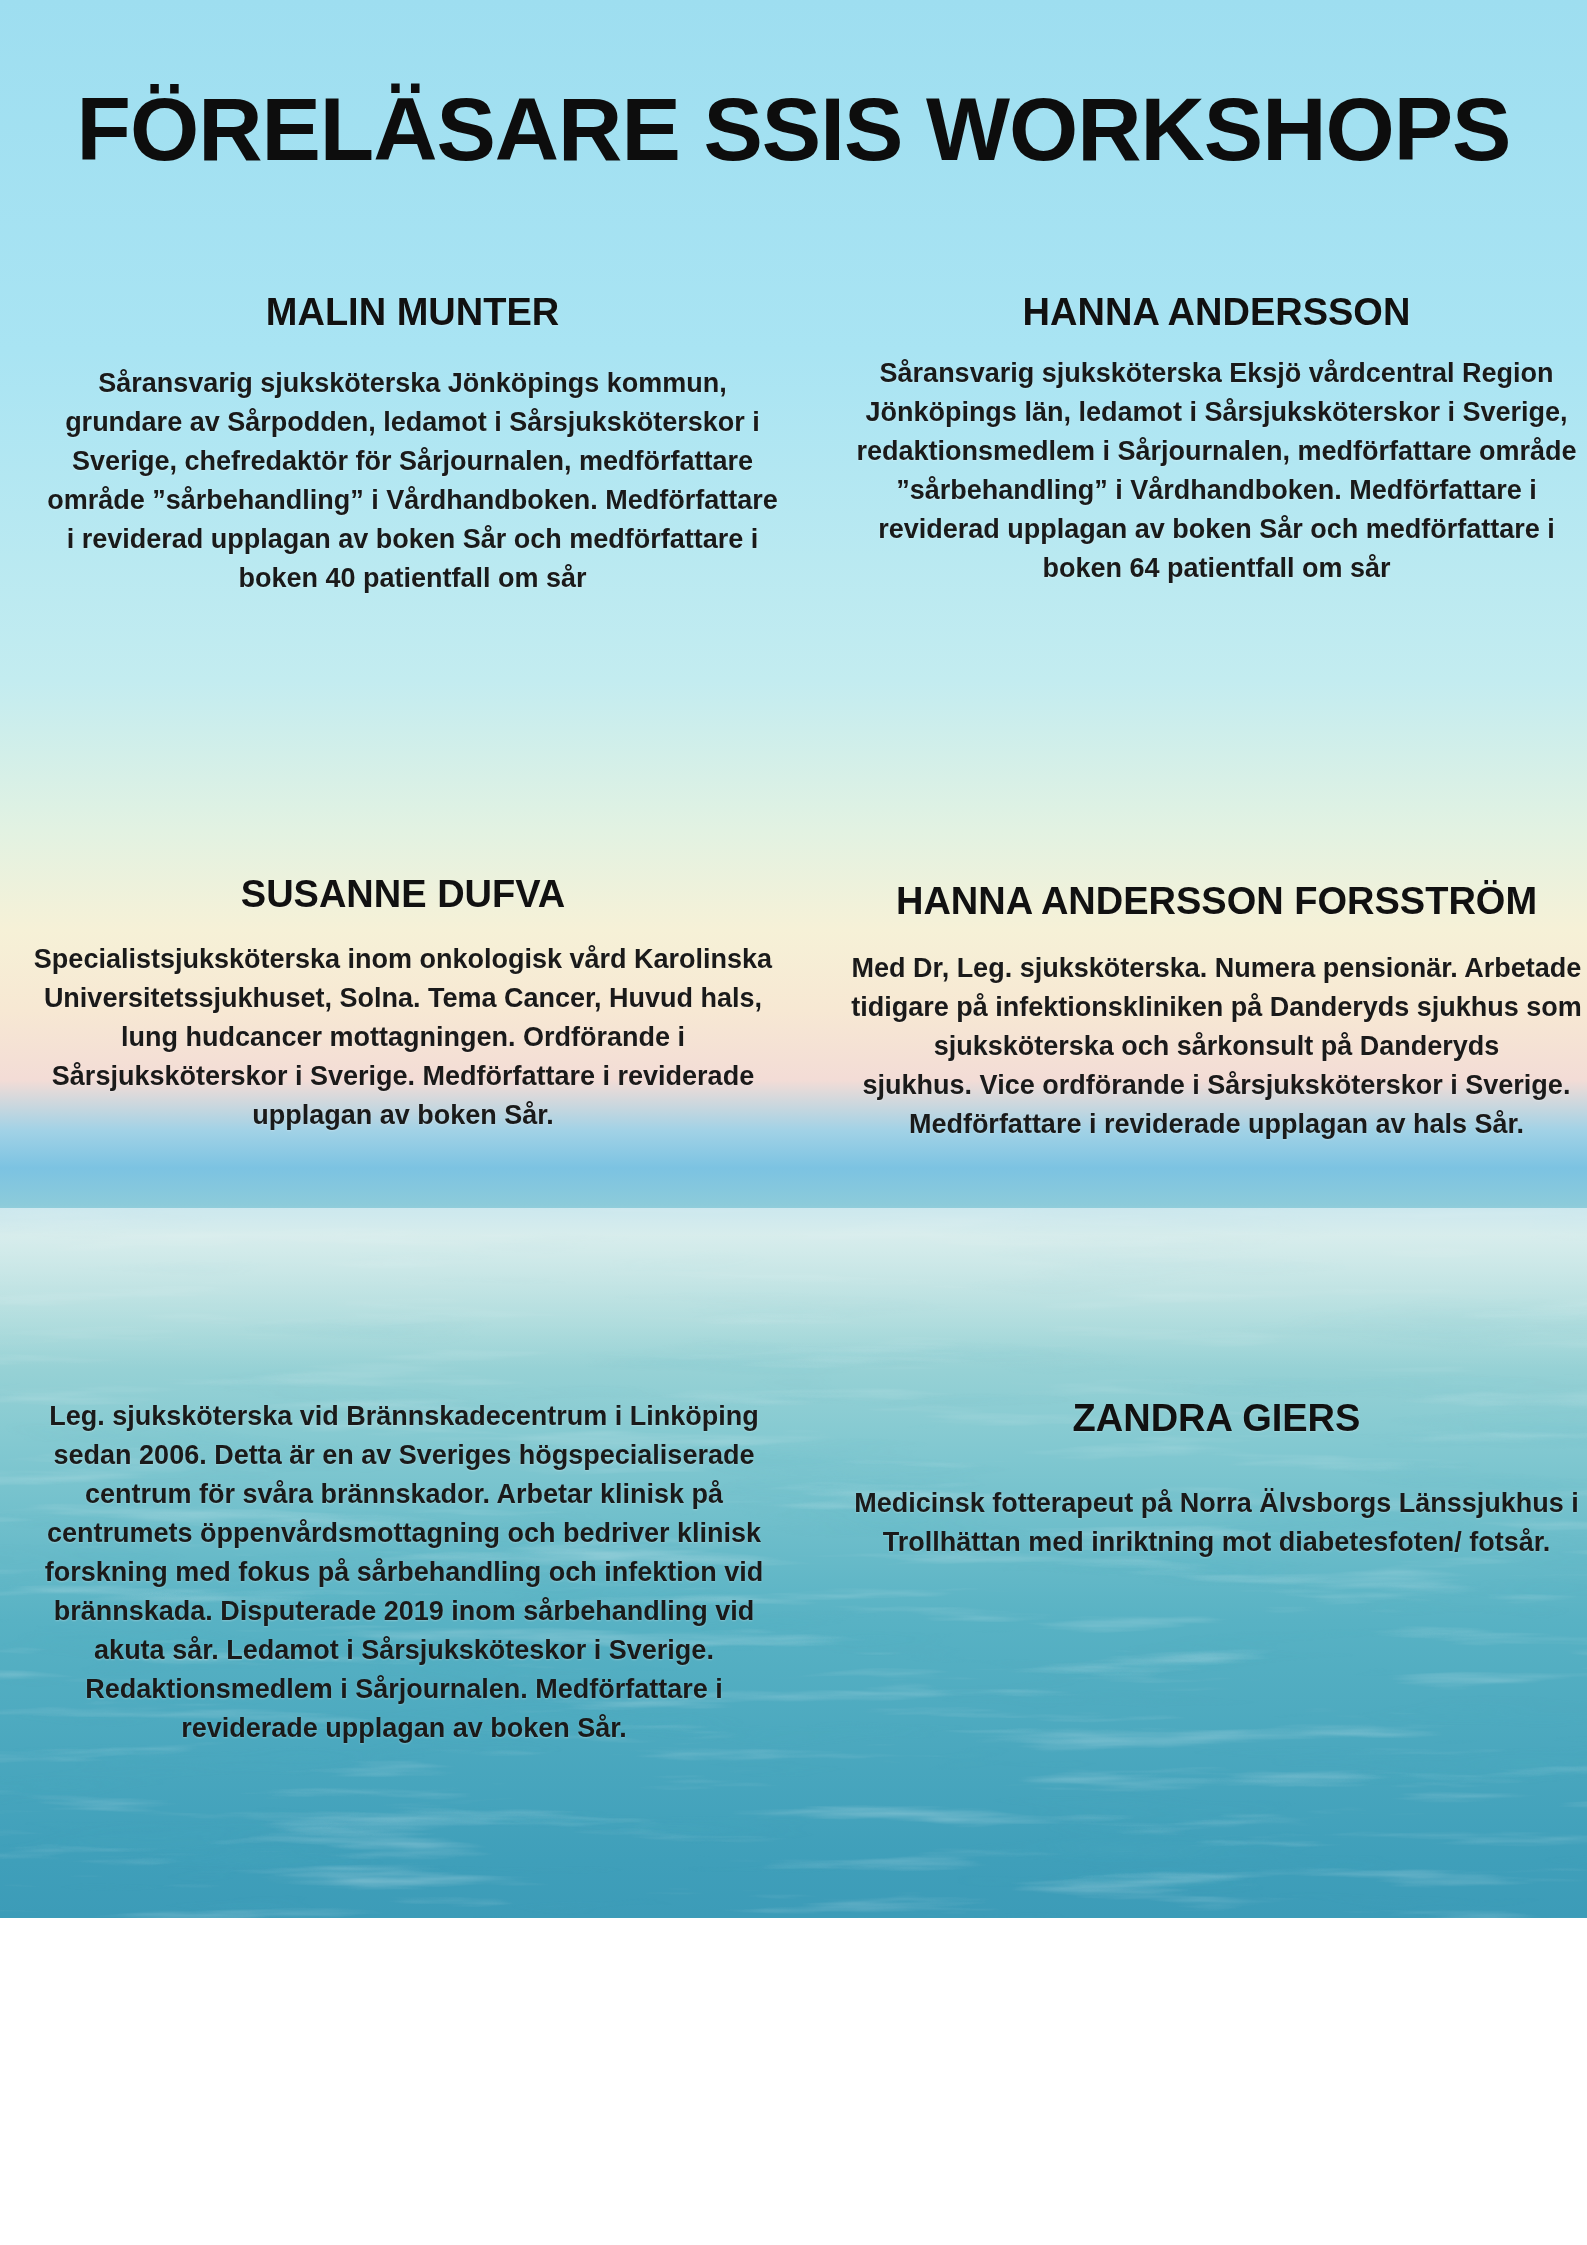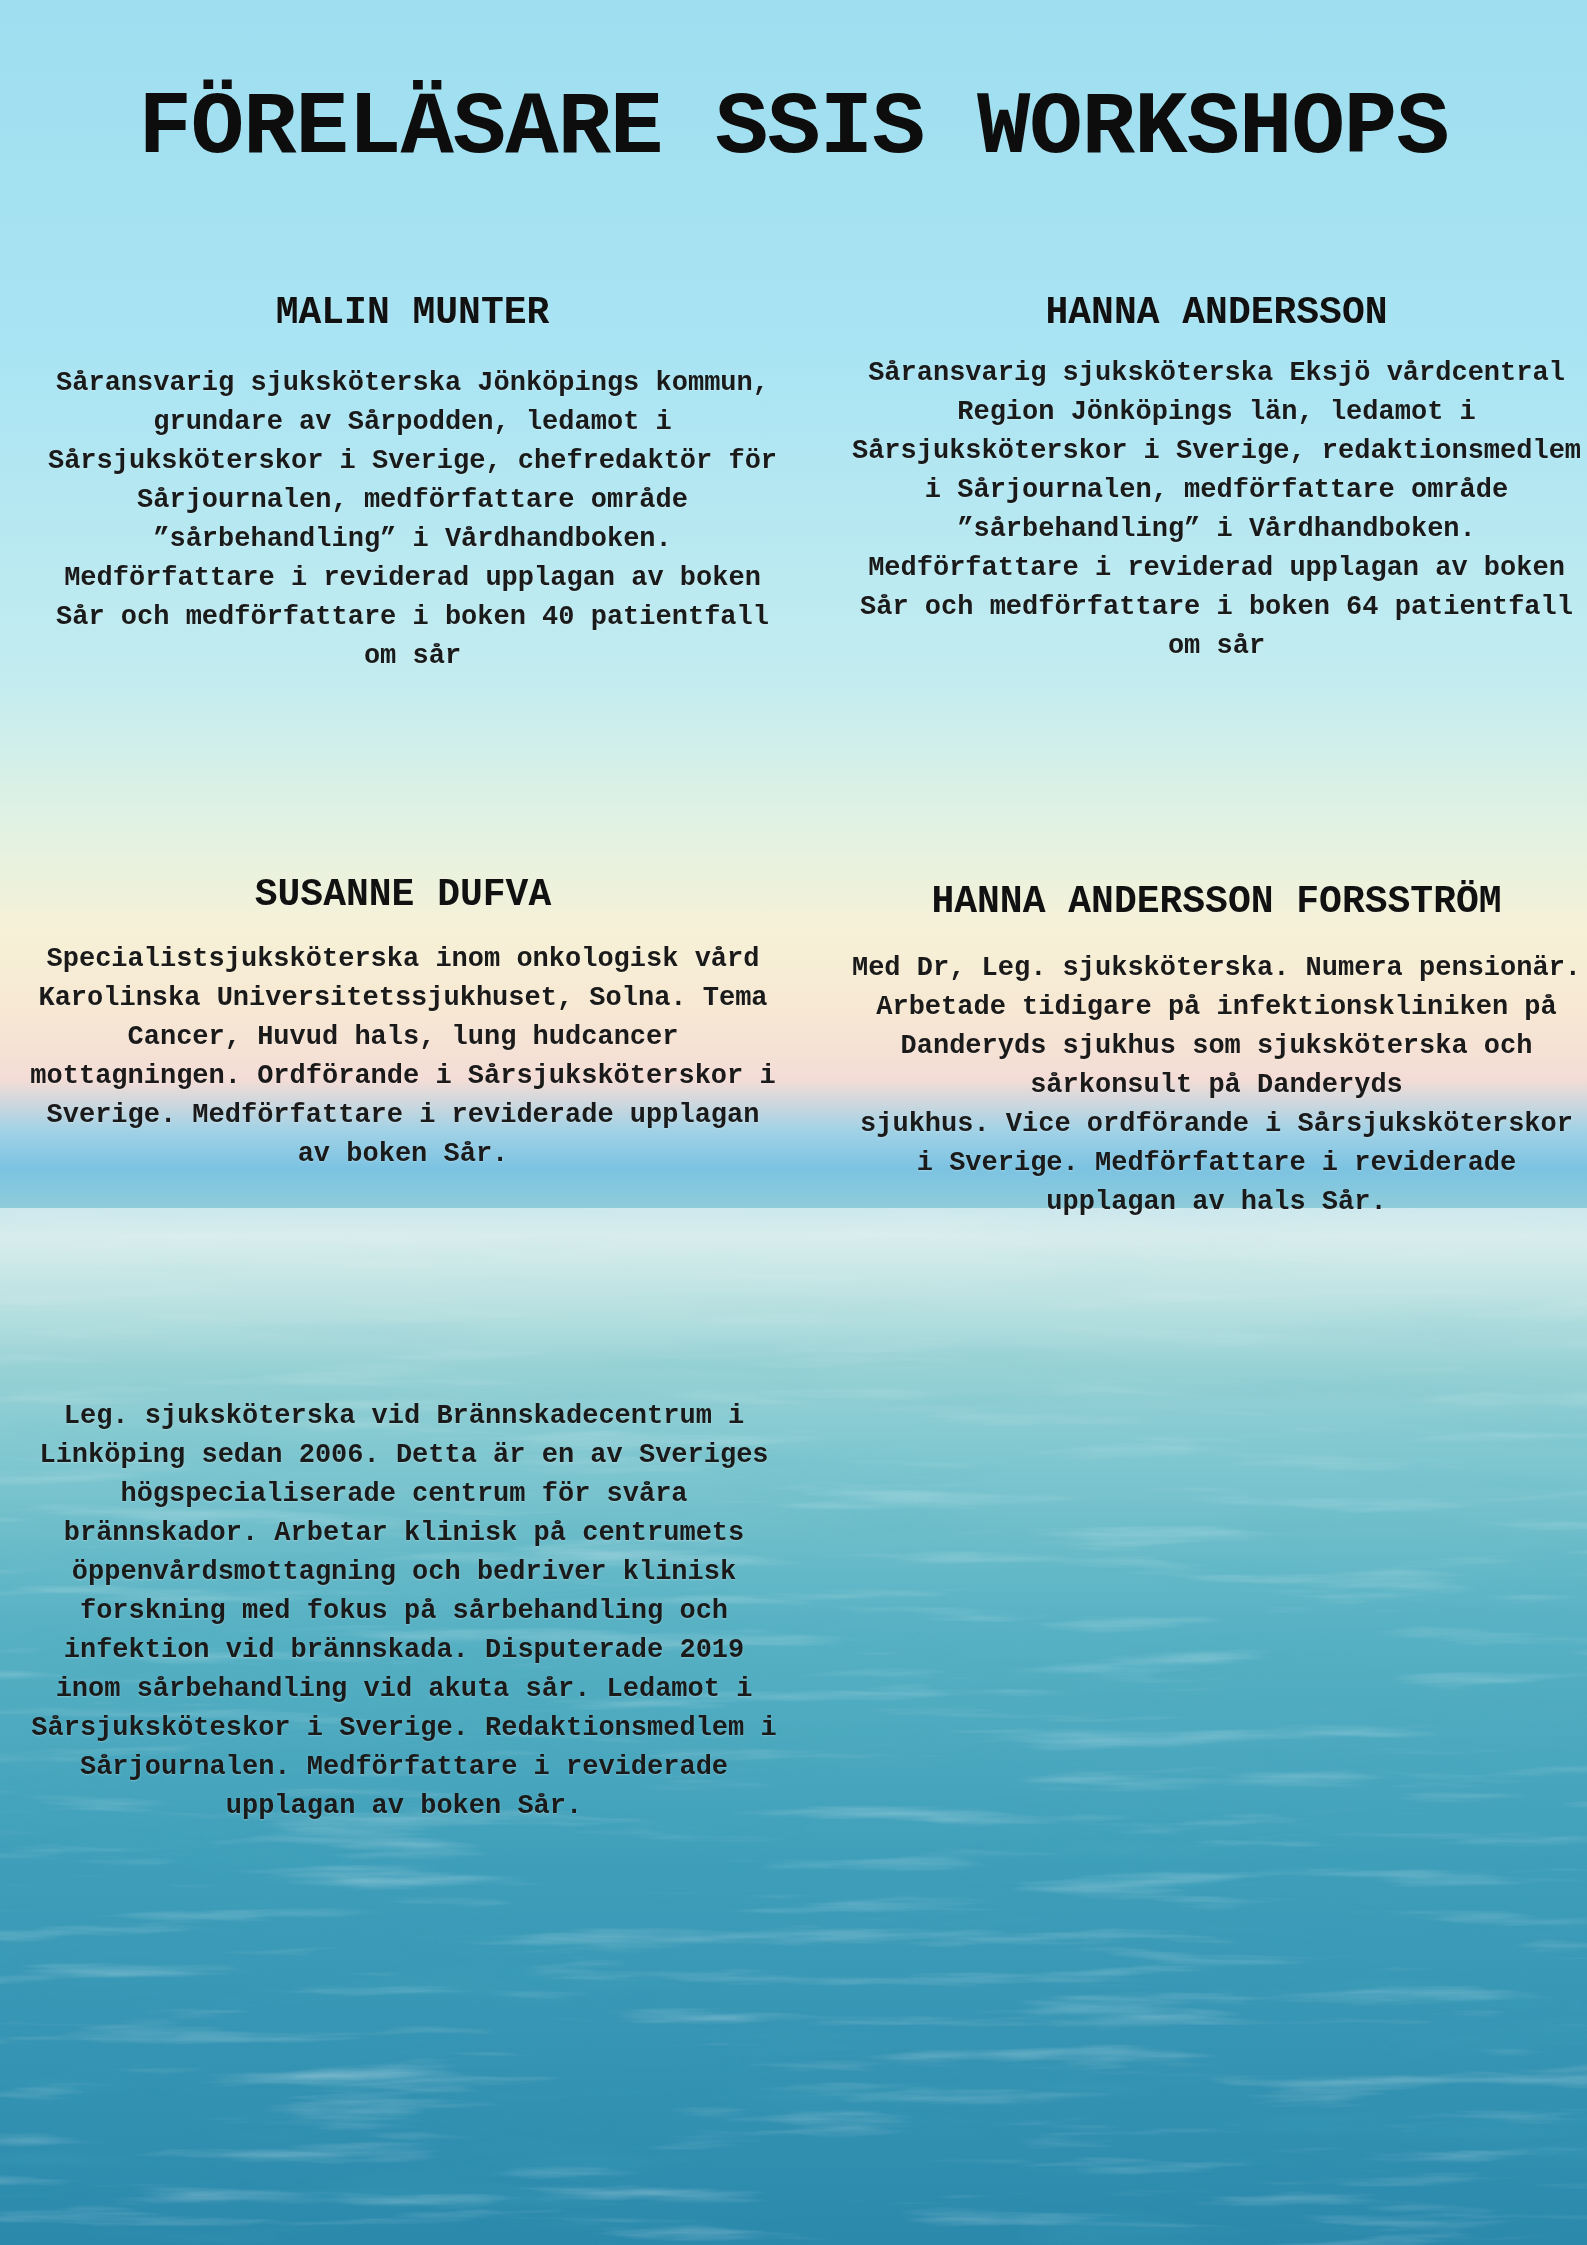--- a/index.html
+++ b/index.html
@@ -4,23 +4,23 @@
 <style>
   html, body {
     margin: 0;
     padding: 0;
     background: #ffffff;
   }
 
   .poster {
     position: relative;
     width: 1587px;
-    height: 2245px;
+    height: 1918px;
     overflow: hidden;
-    font-family: Liberation Mono, monospace;
+    font-family: Liberation Sans, sans-serif;
     color: #161616;
     
     background: linear-gradient(180deg,
       #9edef0 0px,
       #a9e4f3 350px,
       #c3ecf0 680px,
       #e2f2e2 830px,
       #f6f1d7 930px,
       #f7e8d3 1010px,
       #f3dcd6 1080px,
@@ -147,14 +147,18 @@
   <section class="speaker s-helene">
     <h2 class="sp-name">HANNA ANDERSSON FORSSTRÖM</h2>
     <p class="sp-bio">Med Dr, Leg. sjuksköterska. Numera pensionär. Arbetade tidigare på infektionskliniken på Danderyds sjukhus som sjuksköterska och sårkonsult på Danderyds
 sjukhus. Vice ordförande i Sårsjuksköterskor i Sverige. Medförfattare i reviderade upplagan av hals Sår.</p>
   </section>
 
   <section class="speaker s-matilda">
     <p class="sp-bio">Leg. sjuksköterska vid Brännskadecentrum i Linköping sedan 2006. Detta är en av Sveriges högspecialiserade centrum för svåra brännskador. Arbetar klinisk på centrumets öppenvårdsmottagning och bedriver klinisk forskning med fokus på sårbehandling och infektion vid brännskada. Disputerade 2019 inom sårbehandling vid akuta sår. Ledamot i Sårsjuksköteskor i Sverige. Redaktionsmedlem i Sårjournalen. Medförfattare i reviderade upplagan av boken Sår.</p>
   </section>
 
+  <section class="speaker s-zandra">
+    <h2 class="sp-name">ZANDRA GIERS</h2>
+    <p class="sp-bio">Medicinsk fotterapeut på Norra Älvsborgs Länssjukhus i Trollhättan med inriktning mot diabetesfoten/ fotsår.</p>
+  </section>
 
 </div>
 
 </body></html>

